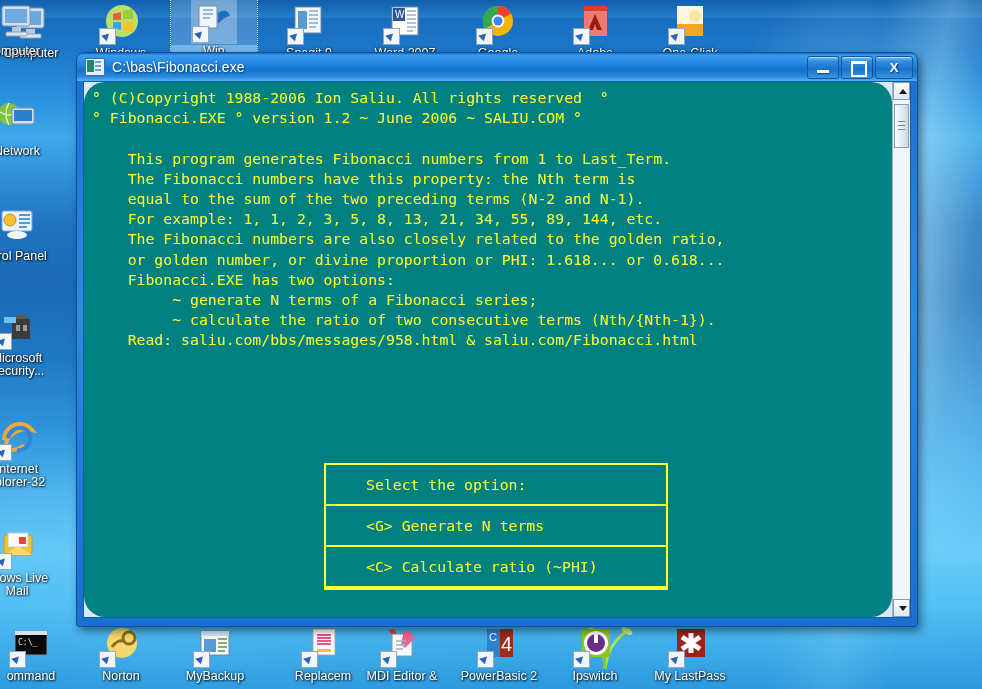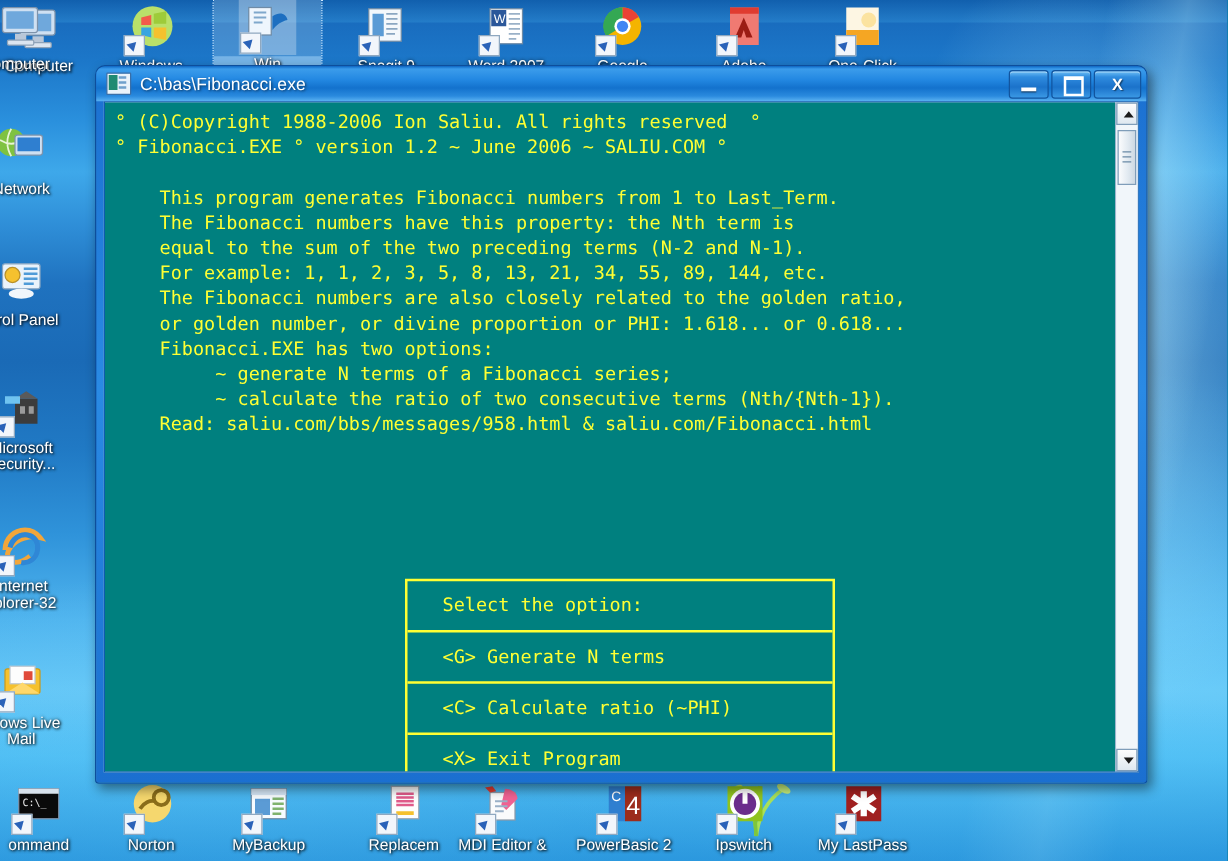--- a/index.html
+++ b/index.html
@@ -80,21 +80,21 @@
   .wbtn.close{width:36px;}
   .wbtn span{position:absolute;inset:0;display:flex;align-items:center;justify-content:center;
     color:#fff;font-size:13px;font-weight:bold;text-shadow:1px 1px 1px rgba(0,0,0,.5);}
   .min-g{position:absolute;left:9px;bottom:5px;width:12px;height:3px;background:#fff;
     box-shadow:0 1px 1px rgba(0,0,0,.5);}
   .max-g{position:absolute;left:9px;top:4px;width:12px;height:11px;border:2px solid #fff;border-top-width:3px;}
 
   
   #client{position:absolute;left:6px;right:6px;top:28px;bottom:8px;
     background:#d8e9f7;border:1px solid #0d5cae;display:flex;}
-  #screen{flex:1;background:#00807f;overflow:hidden;position:relative;}
+  #screen{flex:1;background:#00807f;overflow:hidden;position:relative;border-radius:21px;}
   #scrollbar{width:17px;background:#eef4fa;border-left:1px solid #9cb6ce;
     display:flex;flex-direction:column;}
   .sb-arrow{height:16px;background:linear-gradient(180deg,#fdfdfd,#dfe8f0);
     border:1px solid #7f9db9;position:relative;cursor:pointer;}
   .sb-track{flex:1;background:#f1f6fa;cursor:pointer;position:relative;}
   .sb-thumb{position:absolute;left:1px;right:1px;top:4px;height:42px;
     background:linear-gradient(90deg,#fbfcfd,#e2eaf1 55%,#cdd8e2);
     border:1px solid #7f9db9;cursor:pointer;}
   .sb-thumb i{position:absolute;left:3px;right:3px;top:16px;height:1px;background:#6b8aa6;
     box-shadow:0 4px 0 #6b8aa6, 0 8px 0 #6b8aa6;}
@@ -107,21 +107,21 @@
   #conlines{position:absolute;left:8px;top:6px;right:4px;
     font-family:"DejaVu Sans Mono","Liberation Mono",monospace;
     font-size:14.8px;line-height:20.2px;color:#ffff33;white-space:pre;}
   #conlines .ln{height:20.2px;}
 
   
   #menubox{position:absolute;left:240px;top:381px;width:340px;
     border:2px solid #ffff33;}
   .menurow{height:39px;display:flex;align-items:center;
     font-family:"DejaVu Sans Mono","Liberation Mono",monospace;
-    font-size:14.8px;color:#ffff33;padding-left:28px;white-space:pre;}
+    font-size:14.8px;color:#ffff33;padding-left:40px;white-space:pre;}
   .menusep{height:2px;background:#ffff33;}
 </style>
 </head>
 <body>
 
 <div id="desktop">
   <div id="hband"></div>
   <div id="glow-right"></div>
   <div id="swoosh"></div>
   <div id="ground"></div>
@@ -361,21 +361,20 @@
     <div id="client">
       <div id="screen">
         <div id="conlines"><div class="ln">° (C)Copyright 1988-2006 Ion Saliu. All rights reserved  °</div><div class="ln">° Fibonacci.EXE ° version 1.2 ~ June 2006 ~ SALIU.COM °</div><div class="ln"></div><div class="ln">    This program generates Fibonacci numbers from 1 to Last_Term.</div><div class="ln">    The Fibonacci numbers have this property: the Nth term is</div><div class="ln">    equal to the sum of the two preceding terms (N-2 and N-1).</div><div class="ln">    For example: 1, 1, 2, 3, 5, 8, 13, 21, 34, 55, 89, 144, etc.</div><div class="ln">    The Fibonacci numbers are also closely related to the golden ratio,</div><div class="ln">    or golden number, or divine proportion or PHI: 1.618... or 0.618...</div><div class="ln">    Fibonacci.EXE has two options:</div><div class="ln">         ~ generate N terms of a Fibonacci series;</div><div class="ln">         ~ calculate the ratio of two consecutive terms (Nth/{Nth-1}).</div><div class="ln">    Read: saliu.com/bbs/messages/958.html &amp; saliu.com/Fibonacci.html</div></div>
         <div id="menubox">
             <div class="menurow">Select the option:</div>
             <div class="menusep"></div>
             <div class="menurow">&lt;G&gt; Generate N terms</div>
             <div class="menusep"></div>
             <div class="menurow">&lt;C&gt; Calculate ratio (~PHI)</div>
             <div class="menusep"></div>
-            <div class="menurow">&lt;X&gt; Exit Program</div>
           </div>
       </div>
 
       <div id="scrollbar">
         <div class="sb-arrow arr-up"></div>
         <div class="sb-track">
           <div class="sb-thumb">
               <i></i>
             </div>
         </div>

